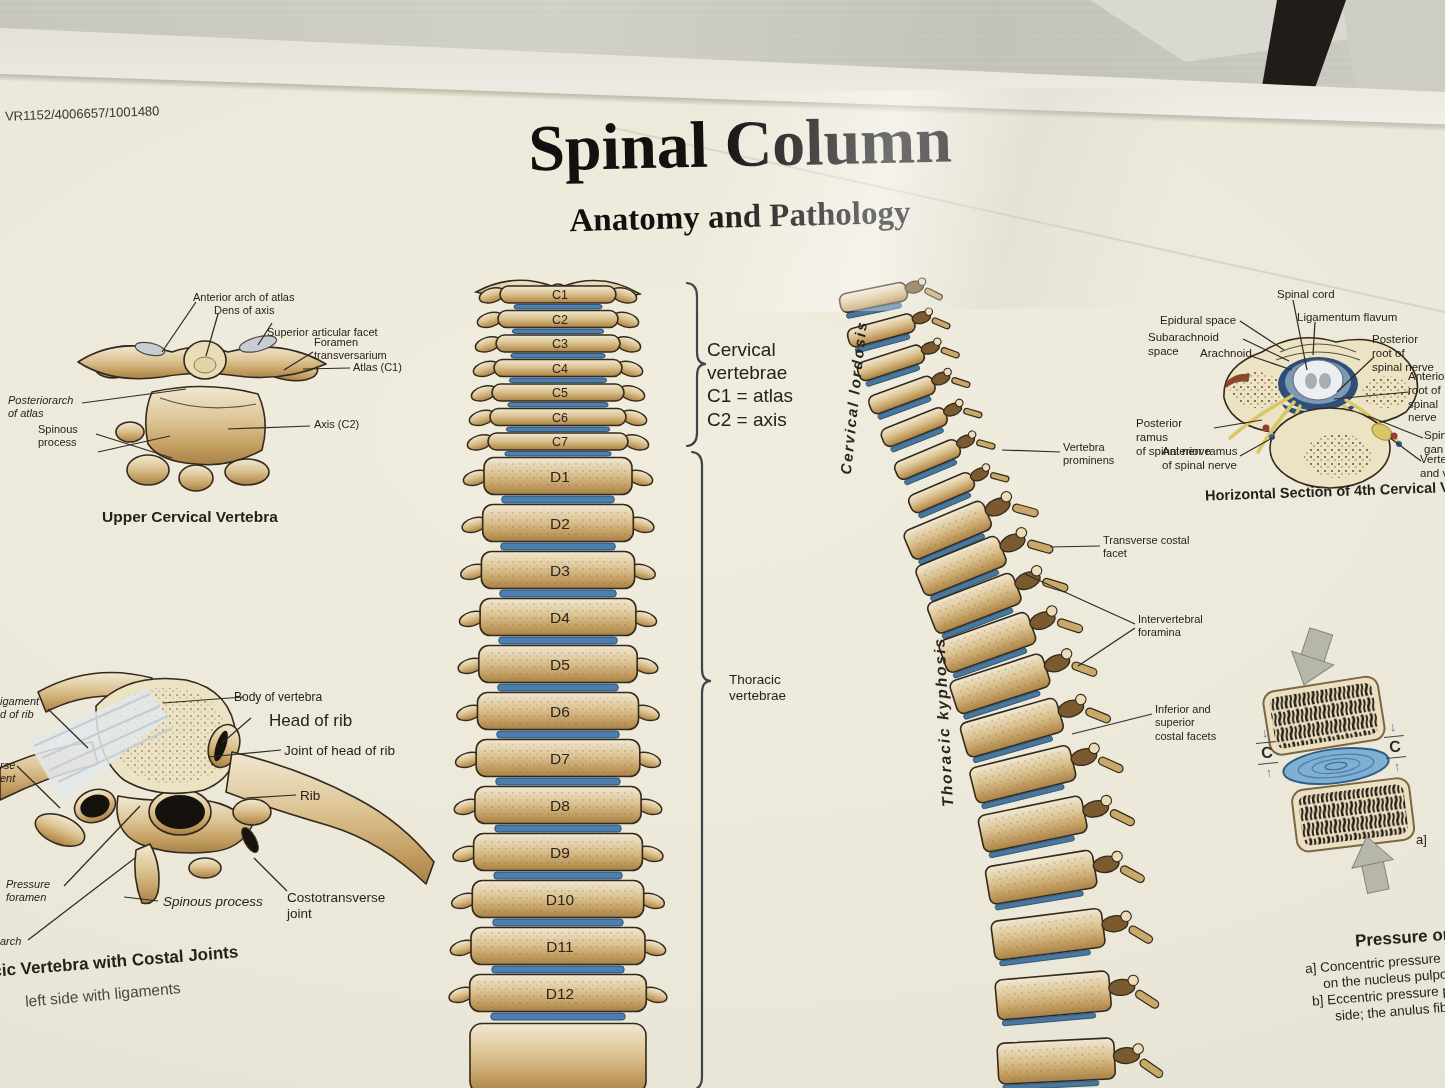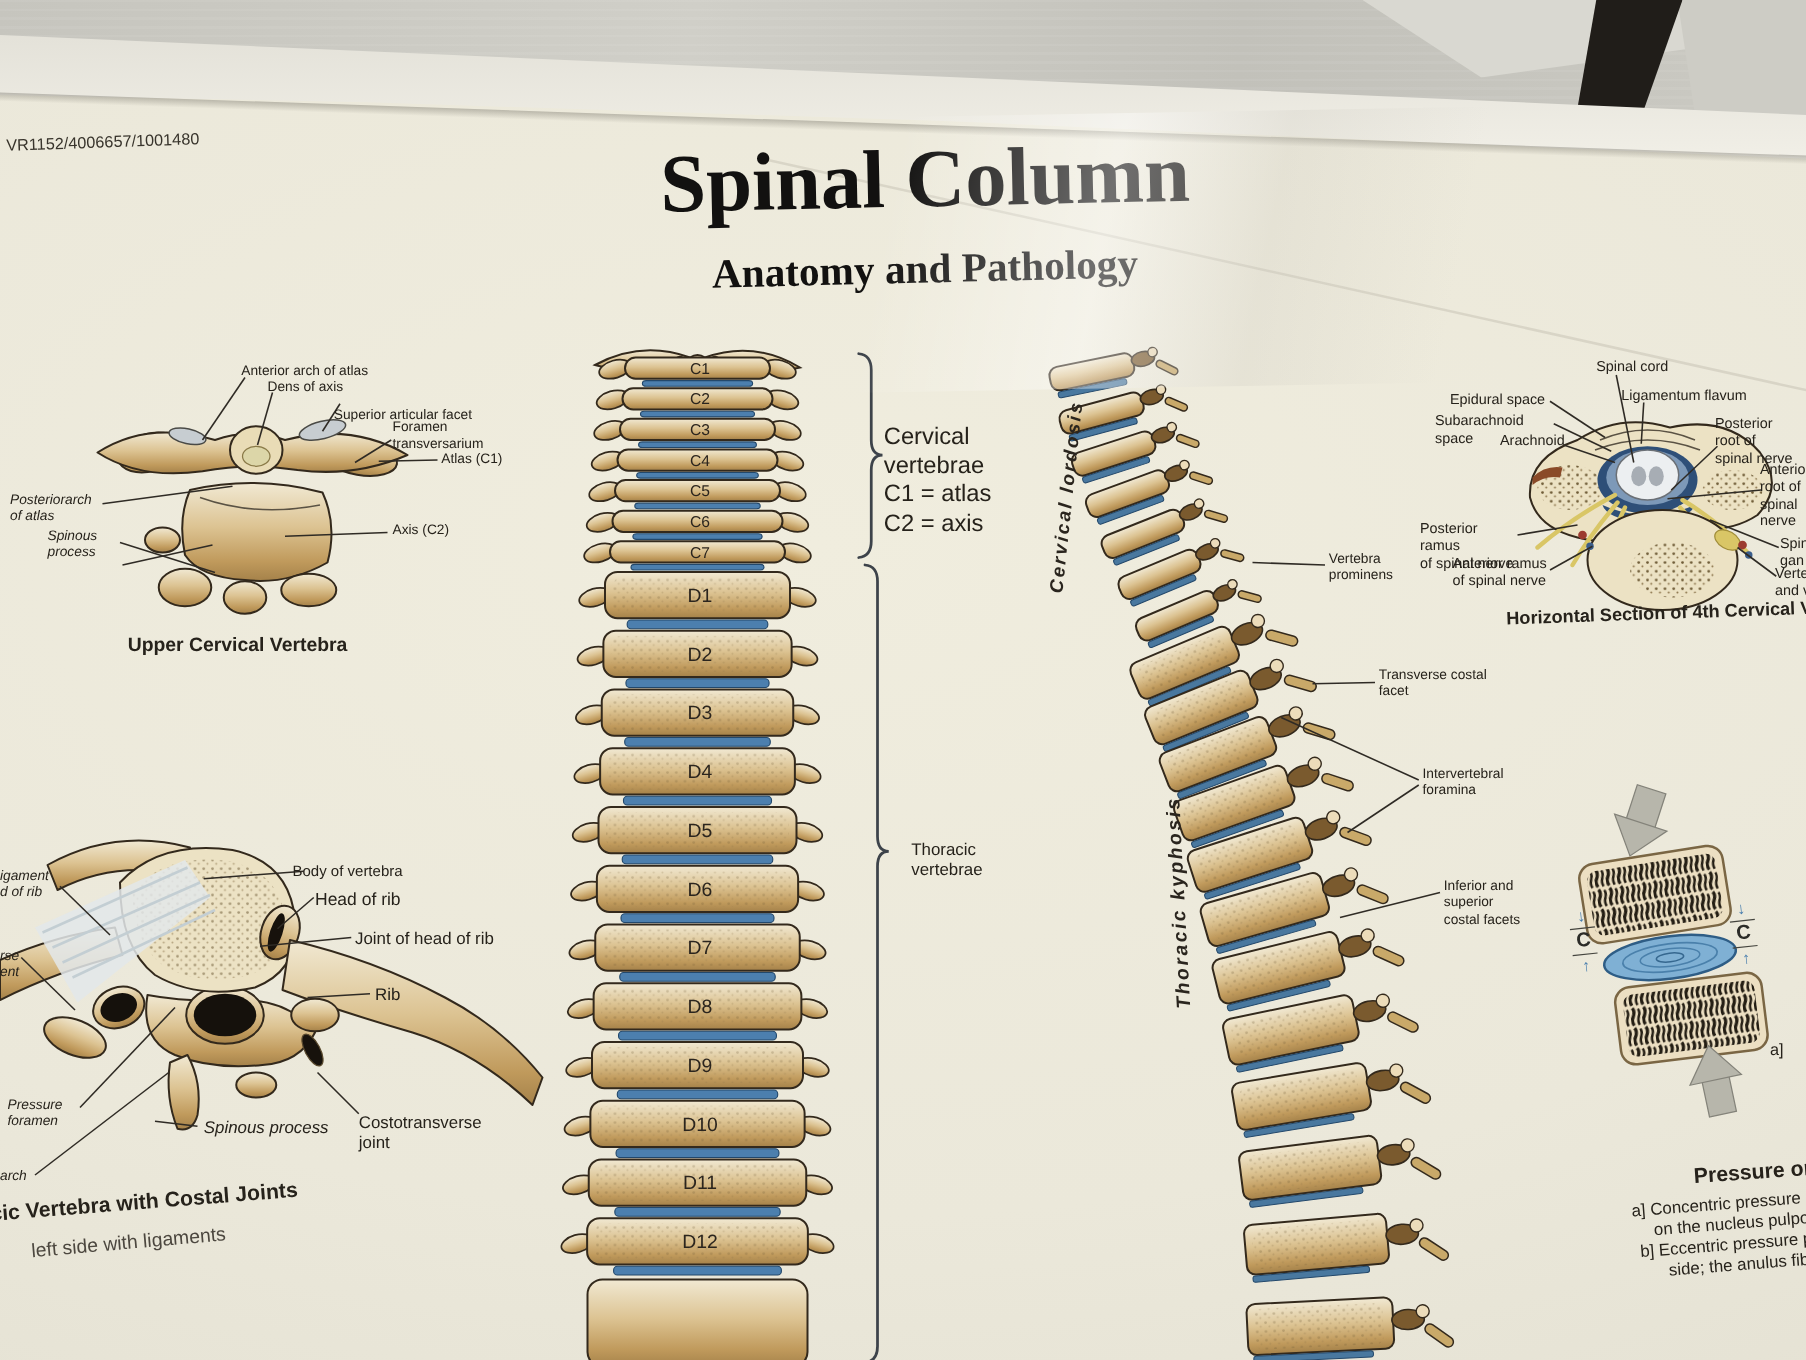--- a/index.html
+++ b/index.html
@@ -516,21 +516,21 @@
 <div class="title" style="left:420px;top:198px;width:640px;font-size:33px;transform:rotate(-1.4deg)">Anatomy and Pathology</div>
 
 <div class="lbl" style="left:193px;top:291px">Anterior arch of atlas</div>
 <div class="lbl" style="left:214px;top:304px">Dens of axis</div>
 <div class="lbl" style="left:267px;top:326px">Superior articular facet</div>
 <div class="lbl" style="left:314px;top:336px">Foramen
 transversarium</div>
 <div class="lbl" style="left:353px;top:361px">Atlas (C1)</div>
 <div class="lbl right" style="left:8px;top:394px;width:72px;font-style:italic">Posteriorarch
 of atlas</div>
-<div class="lbl right" style="left:38px;top:423px;width:58px;font-style:italic">Spinous
+<div class="lbl right" style="left:38px;top:423px;width:58px;">Spinous
 process</div>
 <div class="lbl" style="left:314px;top:418px">Axis (C2)</div>
 <div class="lbl cap" style="left:60px;top:508px;width:260px;text-align:center;font-size:15.5px">Upper Cervical Vertebra</div>
 
 <div class="lbl" style="left:707px;top:338px;font-size:19px">Cervical
 vertebrae
 C1 = atlas
 C2 = axis</div>
 <div class="lbl" style="left:729px;top:672px;font-size:13.5px">Thoracic
 vertebrae</div>
@@ -567,21 +567,21 @@
 gan</div>
 <div class="lbl sm" style="left:1420px;top:453px">Vertebra
 and vei</div>
 <div class="lbl cap" style="left:1205px;top:483px;font-size:14.5px;white-space:nowrap;transform:rotate(-2deg)">Horizontal Section of 4th Cervical Vert</div>
 
 <div class="lbl right" style="left:0;top:695px;width:46px;font-style:italic">igament
 d of rib</div>
 <div class="lbl right" style="left:0;top:759px;width:15px;font-style:italic">rse
 ent</div>
 <div class="lbl" style="left:234px;top:690px;font-size:12px">Body of vertebra</div>
-<div class="lbl" style="left:252px;top:711px;font-size:14px">Head of rib</div>
+<div class="lbl" style="left:269px;top:711px;font-size:17px">Head of rib</div>
 <div class="lbl" style="left:284px;top:743px;font-size:13.5px">Joint of head of rib</div>
 <div class="lbl" style="left:300px;top:788px;font-size:13.5px">Rib</div>
 <div class="lbl" style="left:6px;top:878px;font-style:italic">Pressure
 foramen</div>
 <div class="lbl" style="left:163px;top:894px;font-size:13.5px;font-style:italic">Spinous process</div>
 <div class="lbl" style="left:287px;top:890px;font-size:13.5px">Costotransverse
 joint</div>
 <div class="lbl" style="left:0;top:935px;font-style:italic">arch</div>
 <div class="lbl cap" style="left:-8px;top:952px;font-size:17px;white-space:nowrap;transform:rotate(-4.5deg)">cic Vertebra with Costal Joints</div>
 <div class="lbl" style="left:25px;top:986px;font-size:15.5px;color:#4c473f;white-space:nowrap;transform:rotate(-5deg)">left side with ligaments</div>

